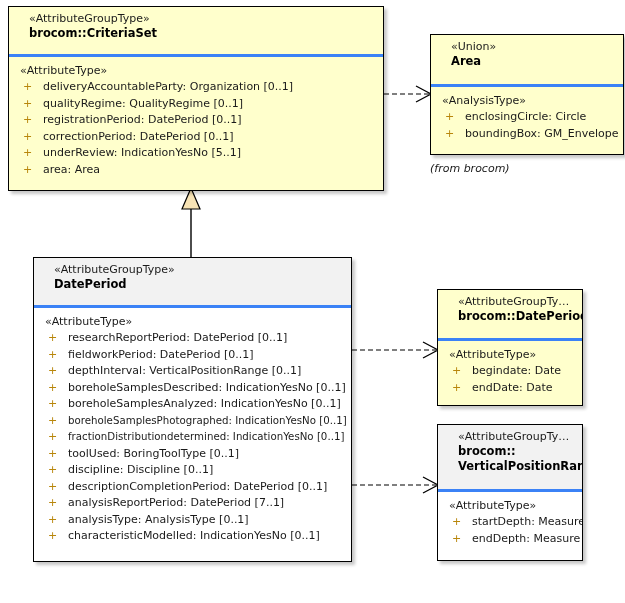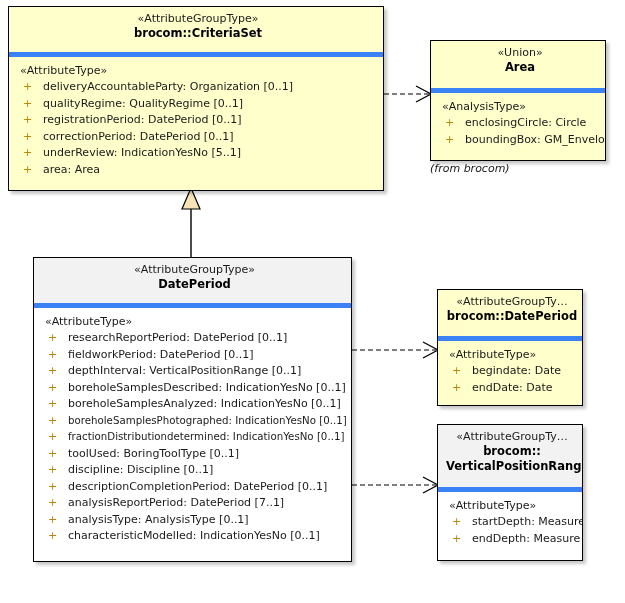--- a/index.html
+++ b/index.html
@@ -33,23 +33,22 @@
     box-sizing: border-box;
     border: 1px solid #000000;
     box-shadow: 3px 3px 3px rgba(0,0,0,0.22);
     overflow: hidden;
   }
   .uml-class.yellow { background: #ffffcc; }
   .uml-class.white  { background: #ffffff; }
 
   .uml-header {
     box-sizing: border-box;
-    text-align: center;
-    padding: 5px 4px 6px 8px;
-    border-bottom: 5px solid #3b82f6;
+    padding: 5px 4px 6px 20px;
+    border-bottom: 3px solid #3b82f6;
   }
   .uml-class.yellow > .uml-header { background: #ffffcc; }
   .uml-class.white  > .uml-header { background: #f2f2f2; }
 
   .stereotype {
     font-size: 11px;
     line-height: 14px;
     color: #1a1a1a;
     white-space: nowrap;
     overflow: hidden;
@@ -145,21 +144,21 @@
       <div class="attr-group">«AttributeType»</div>
       <div class="attr-row"><span class="vis">+</span><span class="sig">deliveryAccountableParty: Organization [0..1]</span></div>
       <div class="attr-row"><span class="vis">+</span><span class="sig">qualityRegime: QualityRegime [0..1]</span></div>
       <div class="attr-row"><span class="vis">+</span><span class="sig">registrationPeriod: DatePeriod [0..1]</span></div>
       <div class="attr-row"><span class="vis">+</span><span class="sig">correctionPeriod: DatePeriod [0..1]</span></div>
       <div class="attr-row"><span class="vis">+</span><span class="sig">underReview: IndicationYesNo [5..1]</span></div>
       <div class="attr-row"><span class="vis">+</span><span class="sig">area: Area</span></div>
     </div>
   </div>
 
-  <div class="uml-class yellow" style="left:430px; top:40px; width:176px; height:121px;">
+  <div class="uml-class yellow" style="left:430px; top:34px; width:194px; height:121px;">
     <div class="uml-header" style="height:52px;">
       <div class="stereotype">«Union»</div>
       <div class="classname">Area</div>
     </div>
     <div class="uml-body">
       <div class="attr-group">«AnalysisType»</div>
       <div class="attr-row"><span class="vis">+</span><span class="sig">enclosingCircle: Circle</span></div>
       <div class="attr-row"><span class="vis">+</span><span class="sig">boundingBox: GM_Envelope</span></div>
     </div>
   </div>

